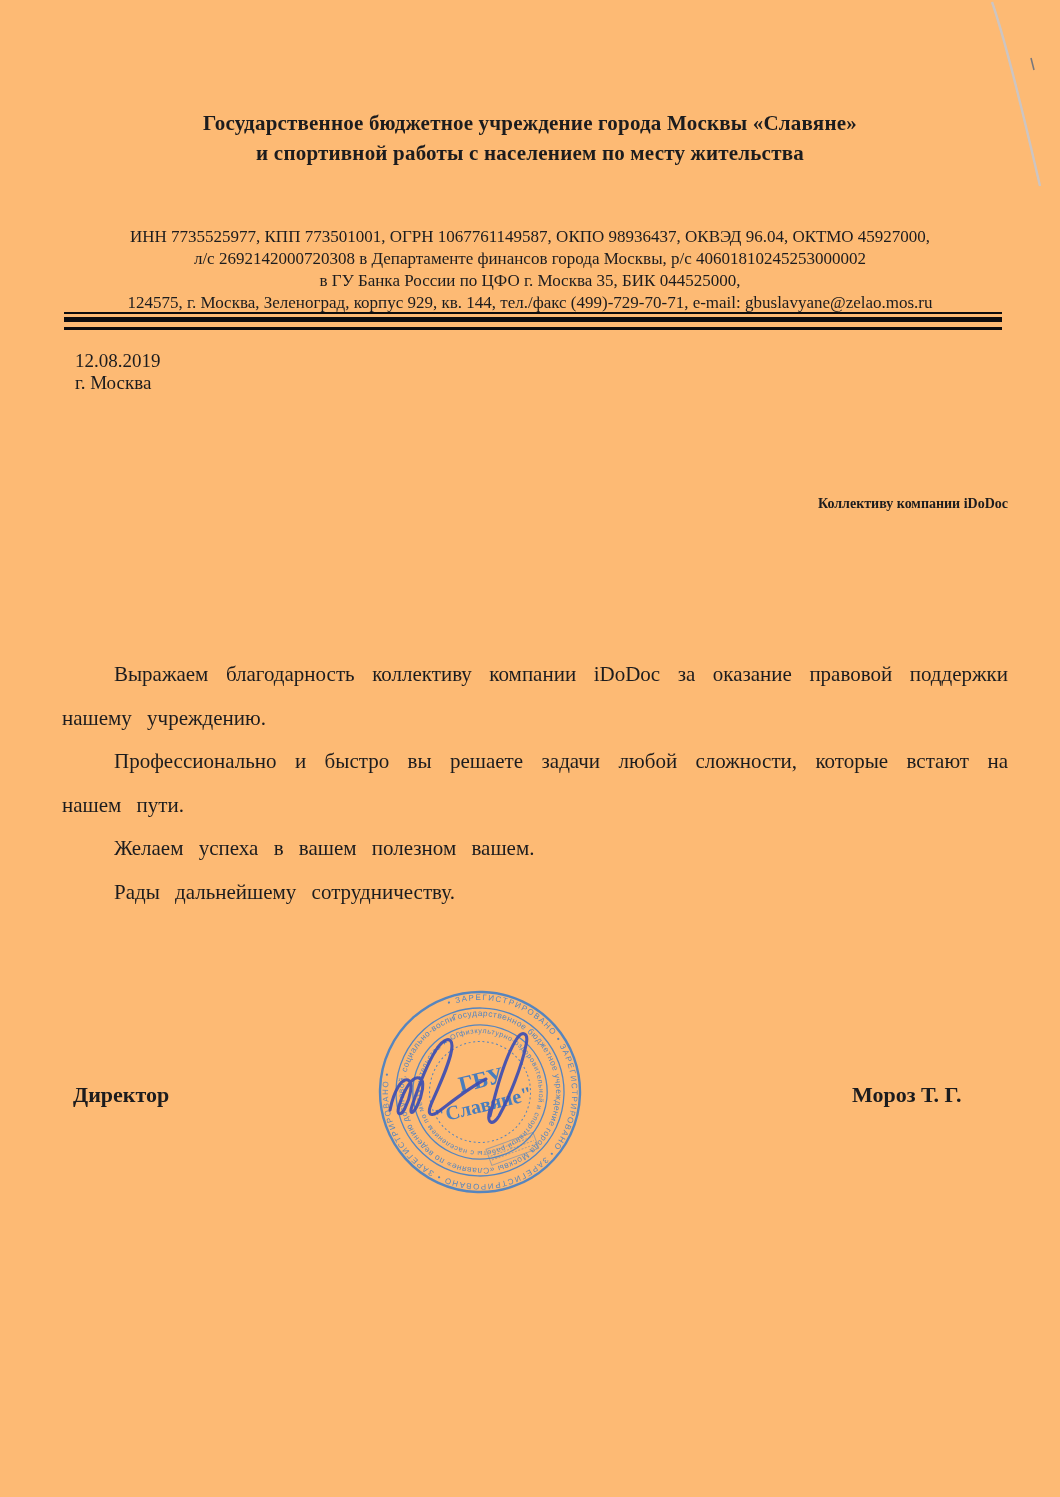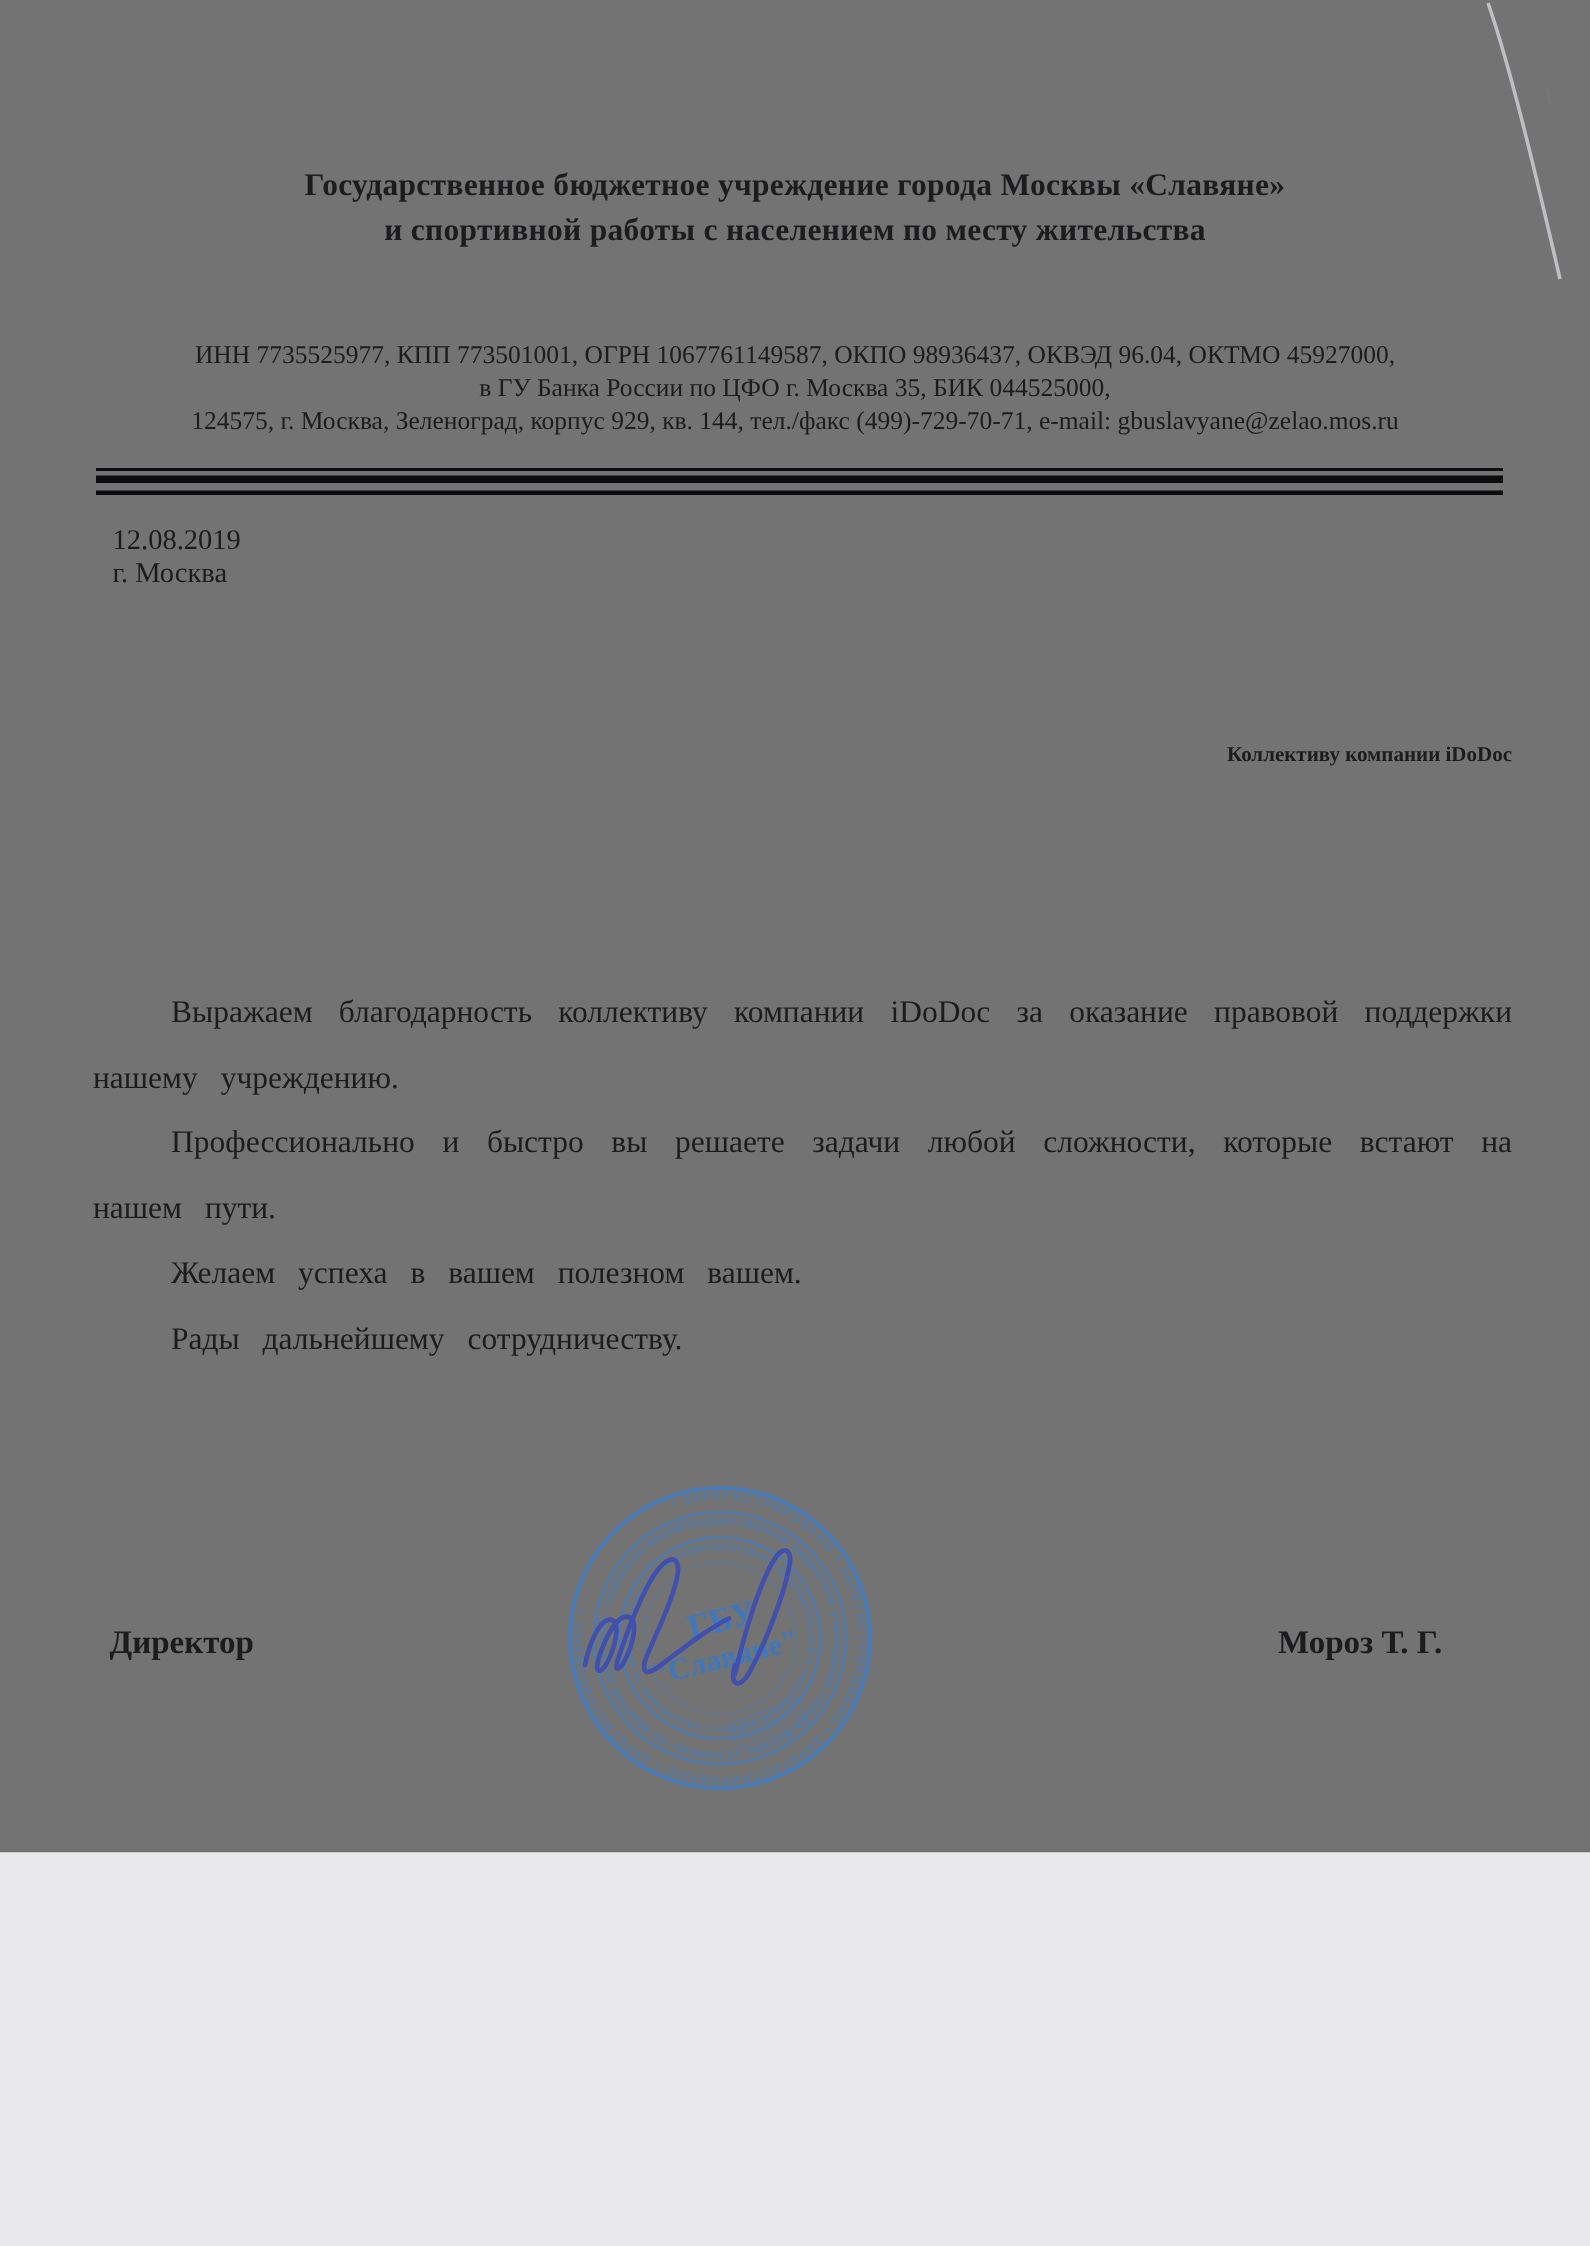--- a/index.html
+++ b/index.html
@@ -1,20 +1,20 @@
 <!DOCTYPE html>
 <html><head>
 <meta charset="utf-8">
 <style>
   html,body{margin:0;padding:0;background:#e9e9ec;}
   .page{
     position:relative;
-    width:1060px;height:1235px;
+    width:1060px;height:1497px;
     margin:0 auto;
-    background:#737373;
+    background:#fdba74;
     overflow:hidden;
     font-family:"Liberation Serif","DejaVu Serif",serif;
     color:#1c1c1e;
   }
   
   .letterhead{
     position:absolute;top:108px;left:62px;width:936px;
     text-align:center;font-weight:bold;font-size:21px;line-height:30px;
     letter-spacing:.2px;
   }
@@ -63,20 +63,21 @@
     <path d="M 73 58 l 3 12" fill="none" stroke="#77777d" stroke-width="1.6"></path>
   </svg>
 
   <header class="letterhead">
     <div>Государственное бюджетное учреждение города Москвы «Славяне»</div>
     <div>и спортивной работы с населением по месту жительства</div>
   </header>
 
   <div class="requisites">
     <div>ИНН 7735525977, КПП 773501001, ОГРН 1067761149587, ОКПО 98936437, ОКВЭД 96.04, ОКТМО 45927000,</div>
+    <div>л/с 2692142000720308 в Департаменте финансов города Москвы, р/с 40601810245253000002</div>
     <div>в ГУ Банка России по ЦФО г. Москва 35, БИК 044525000,</div>
     <div>124575, г. Москва, Зеленоград, корпус 929, кв. 144, тел./факс (499)-729-70-71, e-mail: gbuslavyane@zelao.mos.ru</div>
   </div>
 
   <div class="rule rule-hair"></div>
   <div class="rule rule-thick"></div>
   <div class="rule rule-thin"></div>
 
   <div class="date-row">
     <span>12.08.2019</span>

